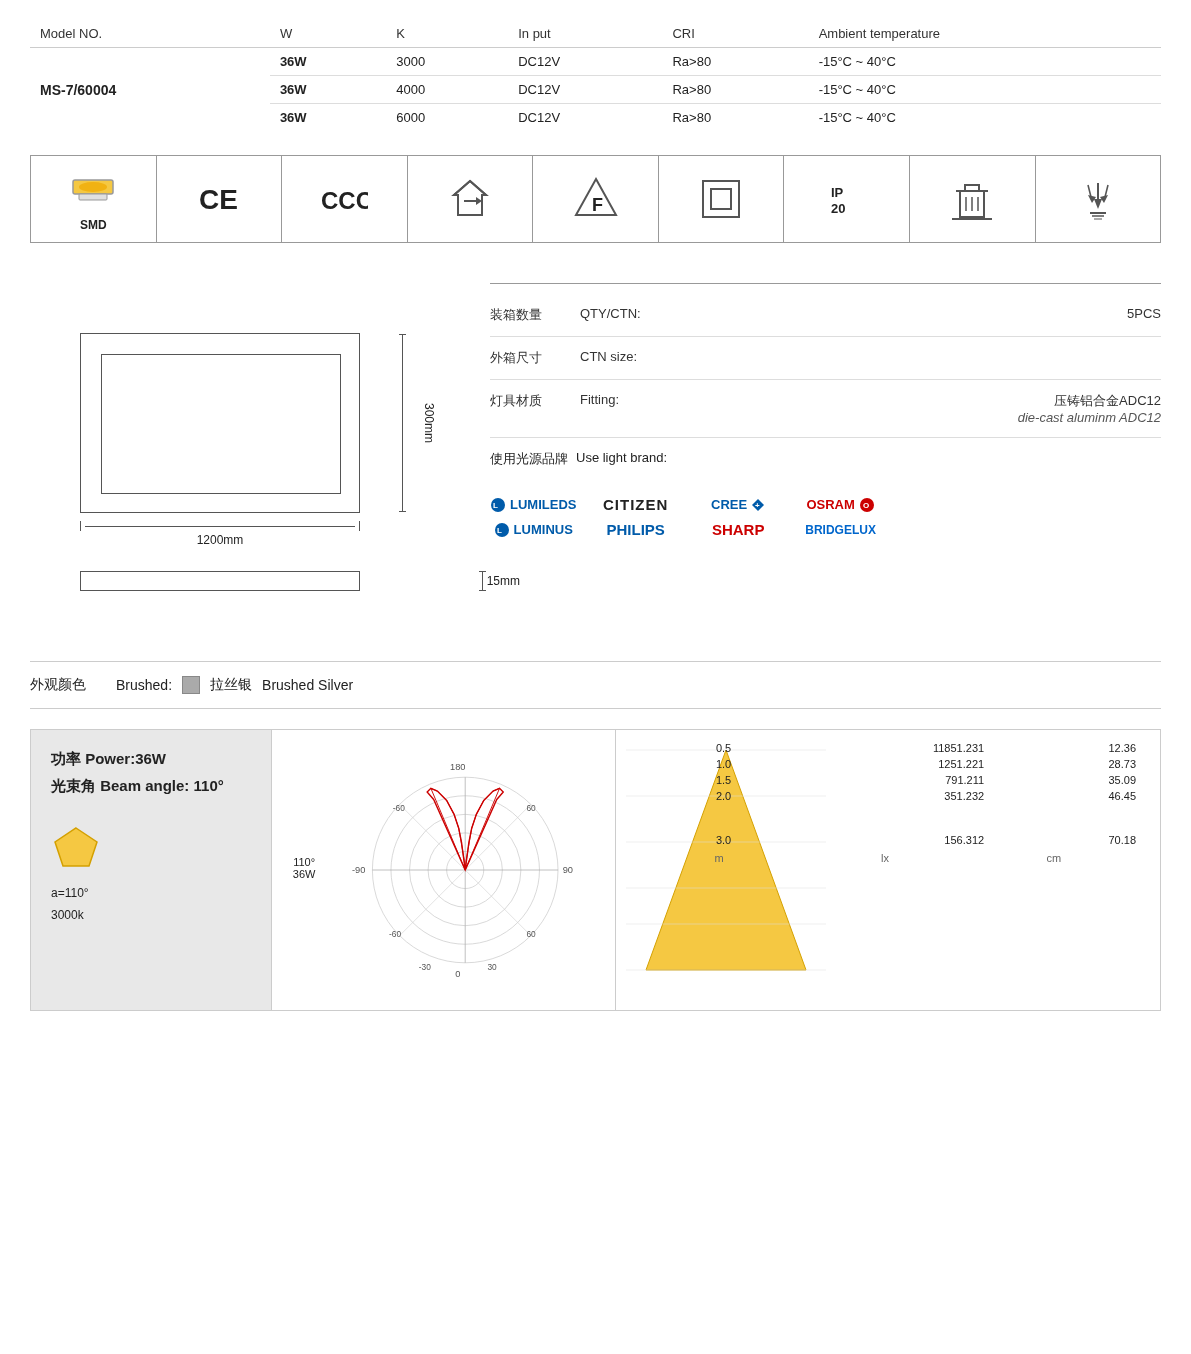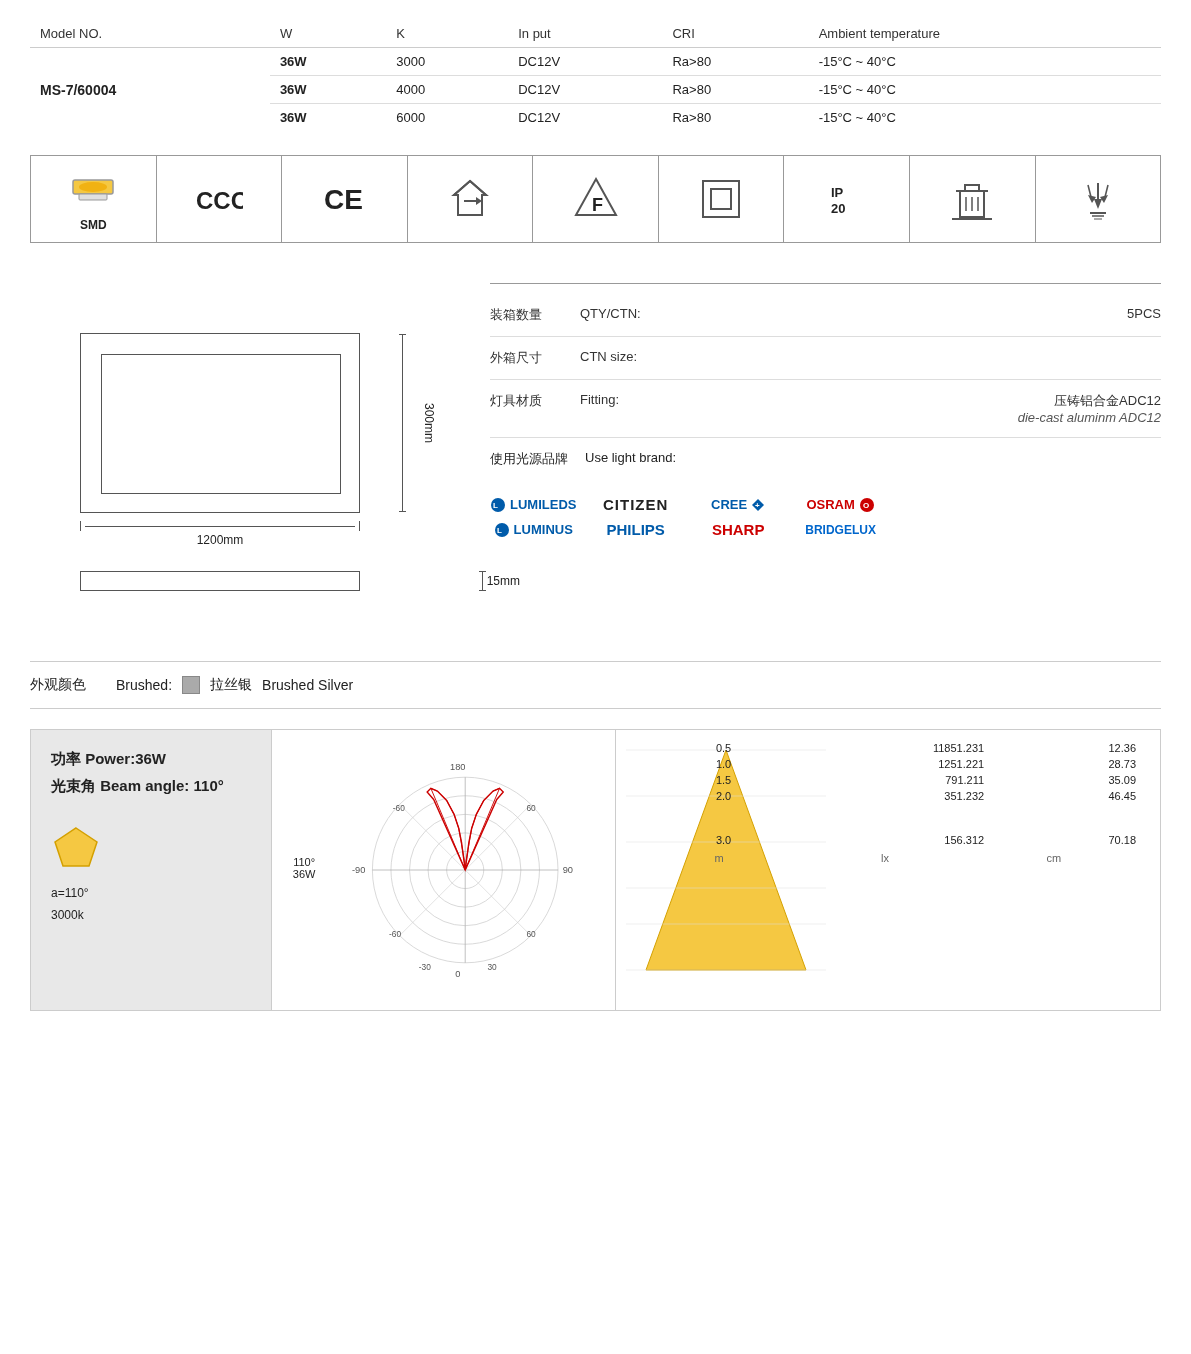--- a/index.html
+++ b/index.html
@@ -206,21 +206,21 @@
     .polar-chart-title { font-size: 11px; text-align: center; margin-bottom: 4px; }
     .photometry-box {
       flex: 1;
       padding: 10px;
       display: flex;
       flex-direction: column;
       justify-content: flex-start;
     }
     .use-light-label {
       display: flex;
-      gap: 17px;
+      gap: 8px;
       font-size: 13px;
       margin-bottom: 8px;
     }
   </style>
 </head>
 <body>
 
 <table class="spec-table">
   <thead>
     <tr>
@@ -266,27 +266,27 @@
     <svg class="symbol-svg" viewBox="0 0 48 48">
       <rect x="4" y="14" width="40" height="14" rx="2" fill="#f5c842" stroke="#999" stroke-width="1.5"></rect>
       <rect x="10" y="28" width="28" height="6" rx="1" fill="#e0e0e0" stroke="#999" stroke-width="1"></rect>
       <ellipse cx="24" cy="21" rx="14" ry="5" fill="#f0a800" opacity="0.7"></ellipse>
     </svg>
     <span class="symbol-text">SMD</span>
   </div>
 
   <div class="symbol-cell">
     <svg class="symbol-svg" viewBox="0 0 48 48">
+      <text x="4" y="34" font-size="28" font-family="Arial" font-weight="bold" fill="#222">CE</text>
+    </svg>
+  </div>
+
+  <div class="symbol-cell">
+    <svg class="symbol-svg" viewBox="0 0 48 48">
       <text x="1" y="34" font-size="24" font-family="Arial" font-weight="bold" fill="#222">CCC</text>
-    </svg>
-  </div>
-
-  <div class="symbol-cell">
-    <svg class="symbol-svg" viewBox="0 0 48 48">
-      <text x="4" y="34" font-size="28" font-family="Arial" font-weight="bold" fill="#222">CE</text>
     </svg>
   </div>
 
 
   <div class="symbol-cell">
     <svg class="symbol-svg" viewBox="0 0 48 48">
 
       <polygon points="24,6 40,20 36,20 36,40 12,40 12,20 8,20" fill="none" stroke="#555" stroke-width="2"></polygon>
       <polygon points="24,6 40,20 36,20 36,40 12,40 12,20 8,20" fill="none" stroke="#555" stroke-width="2"></polygon>
 

